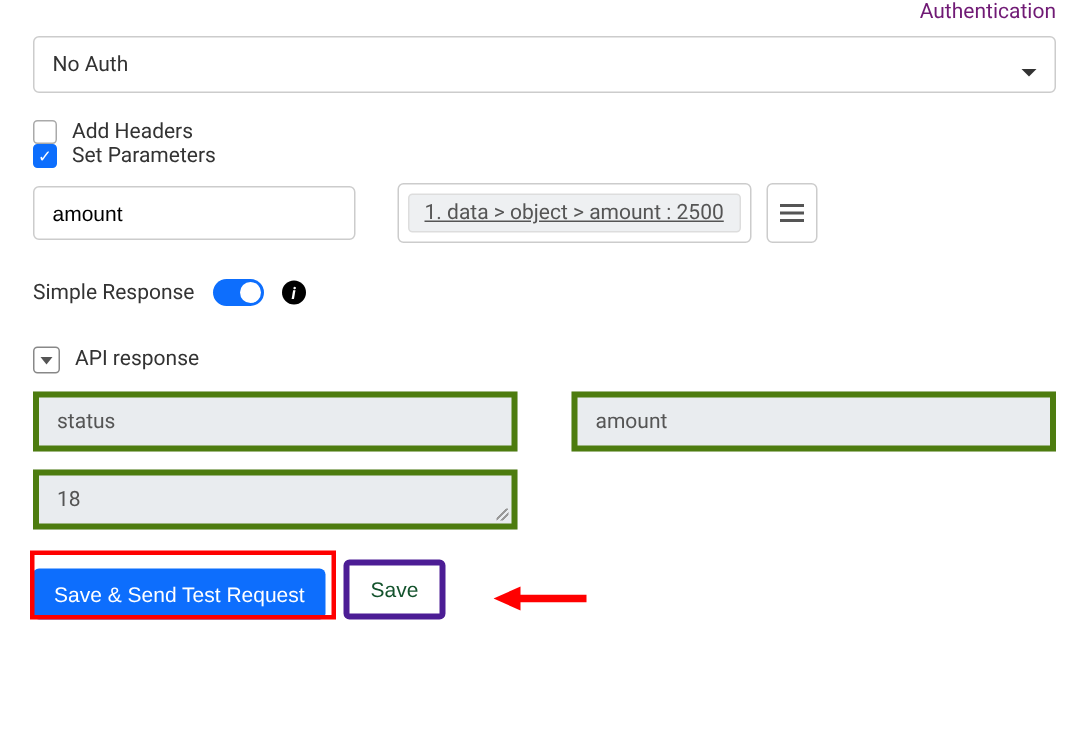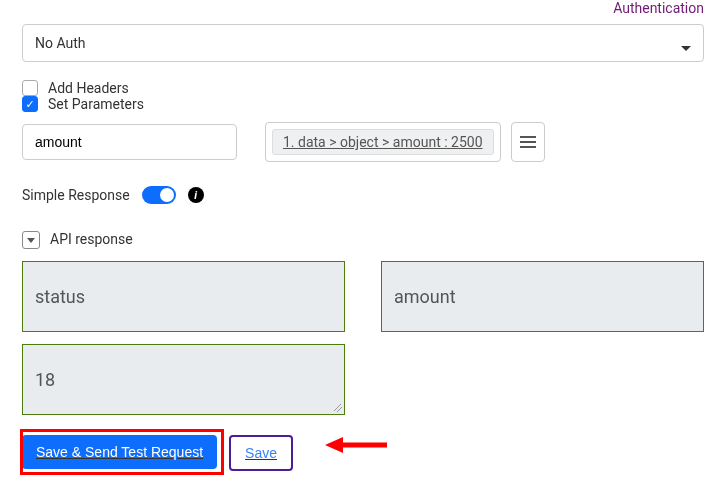--- a/index.html
+++ b/index.html
@@ -202,23 +202,23 @@
     border-top: 5px solid #555;
   }
   .resp-grid {
     display: grid;
     grid-template-columns: 1fr 1fr;
     gap: 12px 36px;
     margin-bottom: 20px;
   }
   .resp-cell {
     background: #e9ecef;
-    border: 1px solid #4d7c0f;
-    padding: 24px 12px;
-    font-size: 18px;
+    border: 4px solid #4d7c0f;
+    padding: 8px 12px;
+    font-size: 14px;
     color: #555;
     position: relative;
   }
   .resp-cell.resize::after {
     content: "";
     position: absolute;
     right: 2px;
     bottom: 2px;
     width: 8px;
     height: 8px;
@@ -233,36 +233,35 @@
     left: -2px;
     top: -6px;
     width: 204px;
     height: 46px;
     border: 3px solid #ff0000;
     pointer-events: none;
   }
   .btn-row {
     display: flex;
     gap: 12px;
-    align-items: flex-start;
-    text-decoration: underline;
+    align-items: flex-end;
   }
   .btn-primary {
     background: #0d6efd;
     color: #fff;
     border: none;
     border-radius: 4px;
     padding: 9px 14px;
     font-size: 14px;
     cursor: pointer;
   }
   .btn-outline {
     background: #fff;
-    color: #3b82f6;
-    border: 2px solid #4c1d95;
+    color: #14532d;
+    border: 4px solid #4c1d95;
     border-radius: 4px;
     padding: 8px 14px;
     font-size: 14px;
     cursor: pointer;
   }
   .arrow-box {
     margin-left: 20px;
   }
 </style>
 </head>

